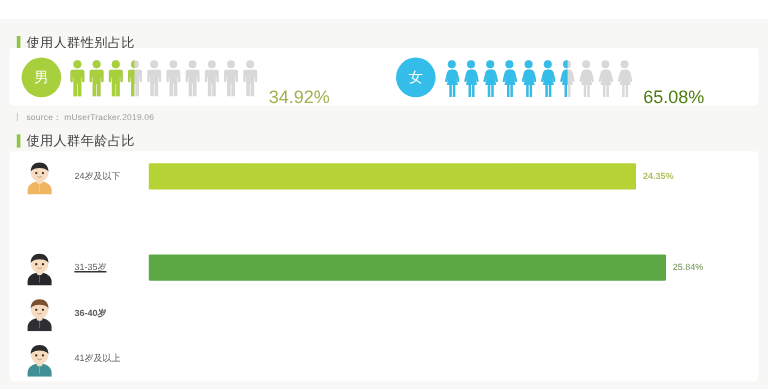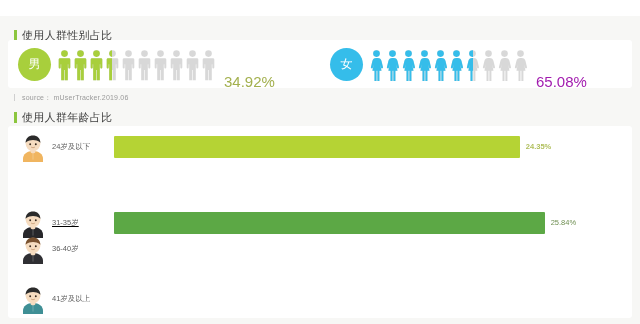--- a/index.html
+++ b/index.html
@@ -106,21 +106,21 @@
   }
   .person .layer svg { display: block; }
 
   .pct-label {
     font-size: 15px;
     margin-left: 9px;
     white-space: nowrap;
     margin-top: 34px;
   }
   #pct-male   { color: #a3b04e; }
-  #pct-female { color: #a21caf; }
+  #pct-female { color: #4d7c0f; }
 
   
   #source-line {
     position: absolute;
     left: 22px;
     top: 93px;
     font-size: 7px;
     color: #9a9a9a;
     letter-spacing: 0.2px;
     white-space: nowrap;
@@ -155,21 +155,21 @@
   .avatar {
     width: 26px;
     height: 30px;
     margin-left: 12px;
     flex: 0 0 auto;
     position: relative;
   }
   .avatar svg { display: block; }
   .age-label {
     width: 62px;
-    margin-left: 6px;
+    margin-left: 16px;
     font-size: 7.5px;
     color: #5d5d5d;
     white-space: nowrap;
     flex: 0 0 auto;
   }
   .bar-track {
     position: relative;
     flex: 1 1 auto;
     height: 22px;
     margin-right: 8px;
@@ -484,21 +484,21 @@
             <path d="M11.4 15.3 q1.6 1.2 3.2 0" stroke="#c79b74" stroke-width="0.8" fill="none" stroke-linecap="round"></path>
             <path d="M13 21.2 v6.4" stroke="rgba(255,255,255,0.35)" stroke-width="0.7" fill="none"></path>
           </svg>
         </div>
         <div class="age-label">31-35岁</div>
         <div class="bar-track">
           <div class="bar-fill" style="width: 430.667px; background: rgb(92, 168, 69);"></div>
           <div class="bar-value" style="left: 436.667px; color: rgb(111, 143, 82);">25.84%</div>
         </div>
       </div>
-      <div class="age-row" style="top: 104px;">
+      <div class="age-row" style="top: 116px; font-weight: bold;">
         <div class="avatar">
           <svg width="26" height="30" viewBox="0 0 26 30">
             <path d="M13 19 c-6 0 -10 3.4 -10 7.6 V30 h20 v-3.4 C23 22.4 19 19 13 19 z" fill="#2f2f33"></path>
             <rect x="10.6" y="17.2" width="4.8" height="4" rx="1.4" fill="#f6dcc0"></rect>
             <ellipse cx="13" cy="11.6" rx="7.4" ry="7.8" fill="#f6dcc0"></ellipse>
             <path d="M5.6 11.0 c0 -5.0 3.2 -7.6 7.4 -7.6 c4.2 0 7.4 2.6 7.4 7.6 c0 0 -1.6 -3.0 -7.4 -3.0 c-5.8 0 -7.4 3.0 -7.4 3.0 z" fill="#7a5230"></path>
             <circle cx="10.2" cy="12.2" r="0.95" fill="#3a2b20"></circle>
             <circle cx="15.8" cy="12.2" r="0.95" fill="#3a2b20"></circle>
             <path d="M11.4 15.3 q1.6 1.2 3.2 0" stroke="#c79b74" stroke-width="0.8" fill="none" stroke-linecap="round"></path>
             <path d="M13 21.2 v6.4" stroke="rgba(255,255,255,0.35)" stroke-width="0.7" fill="none"></path>

